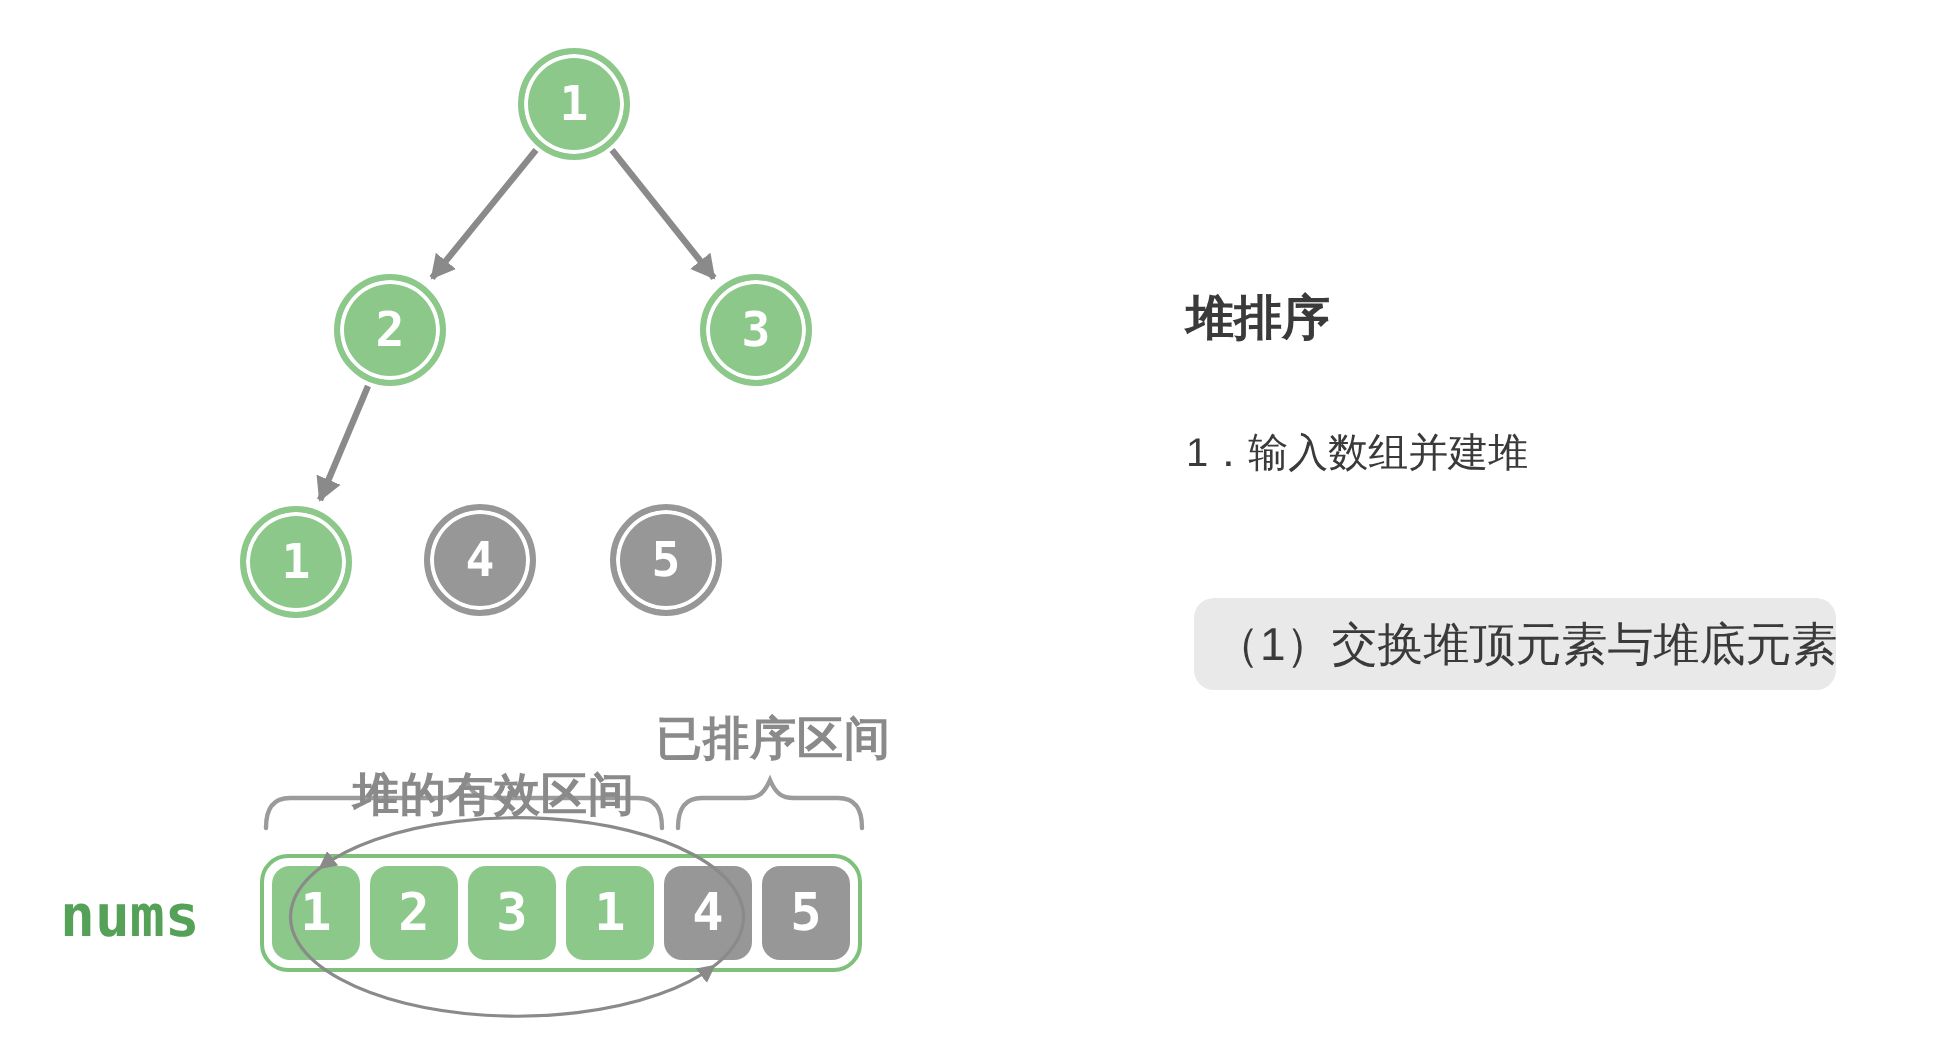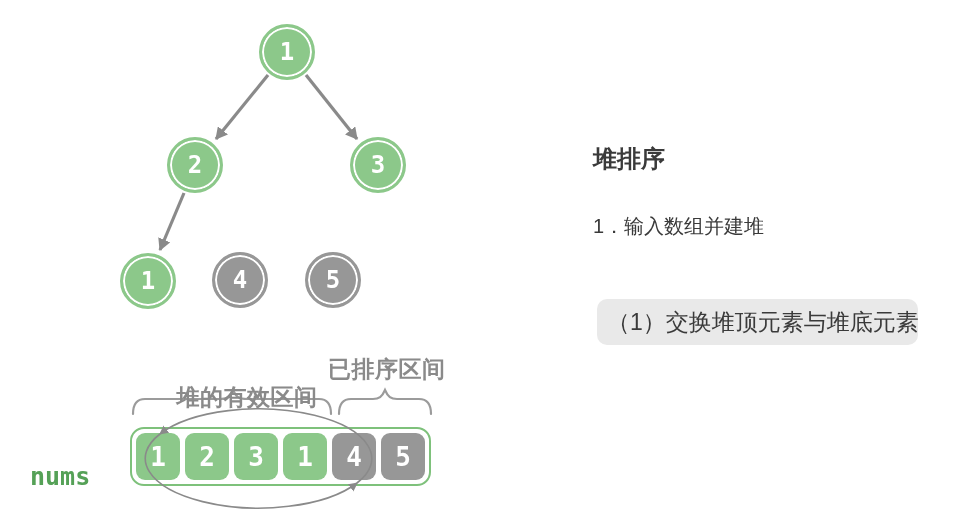--- a/index.html
+++ b/index.html
@@ -27,21 +27,21 @@
   .zone-label{
     position:absolute;z-index:2;text-align:center;
     font-size:23px;font-weight:bold;color:var(--label-gray);
     letter-spacing:0.5px;white-space:nowrap;
   }
 
   
   .nums-label{
     position:absolute;left:30px;top:441px;z-index:2;
     font-family:"DejaVu Sans Mono",monospace;font-weight:bold;
-    font-size:25px;color:var(--nums-green);margin-top:21px;
+    font-size:29px;color:var(--nums-green);
   }
   .array-box{
     position:absolute;left:130px;top:427px;width:301px;height:59px;z-index:2;
     box-sizing:border-box;border:2px solid var(--array-border-green);
     border-radius:14px;padding:4px;display:flex;gap:5px;background:#fff;
   }
   .cell{
     width:44px;height:47px;border-radius:9px;flex:0 0 44px;
     display:flex;align-items:center;justify-content:center;
     color:#fff;font-weight:bold;font-size:26px;

